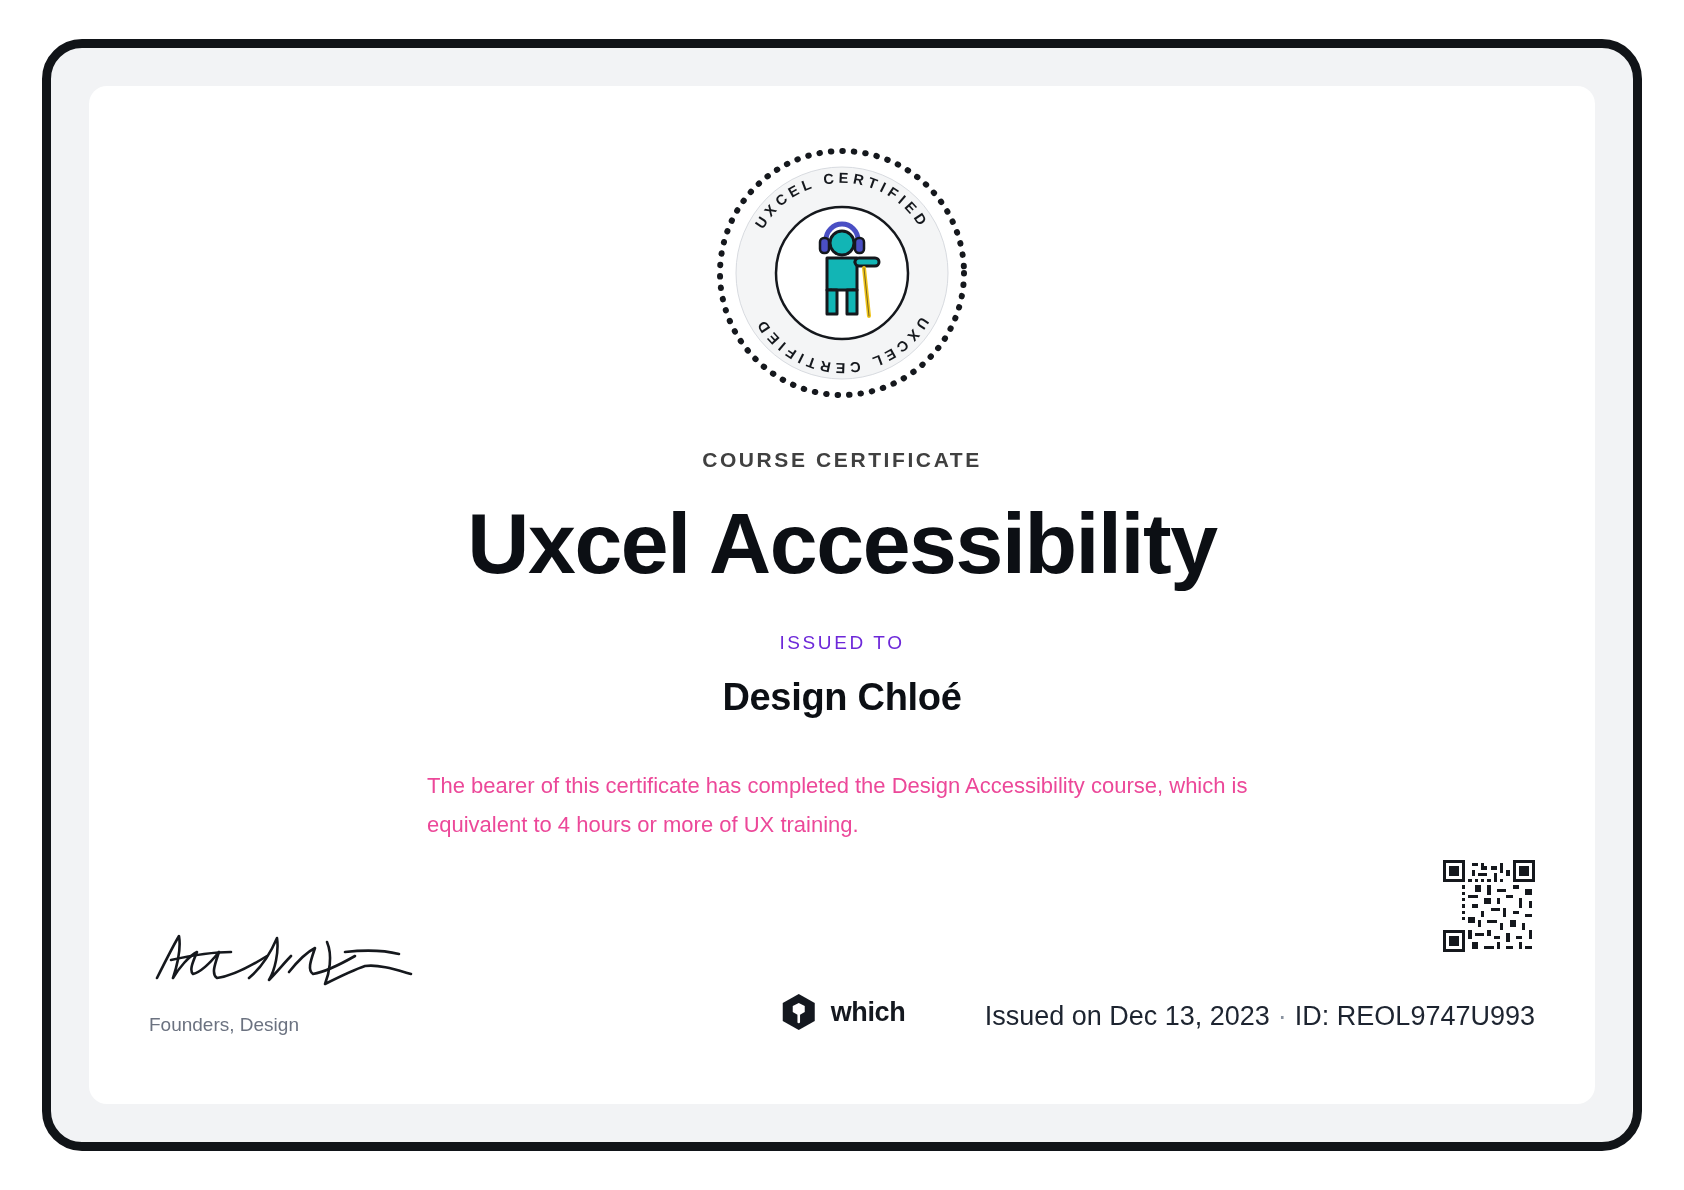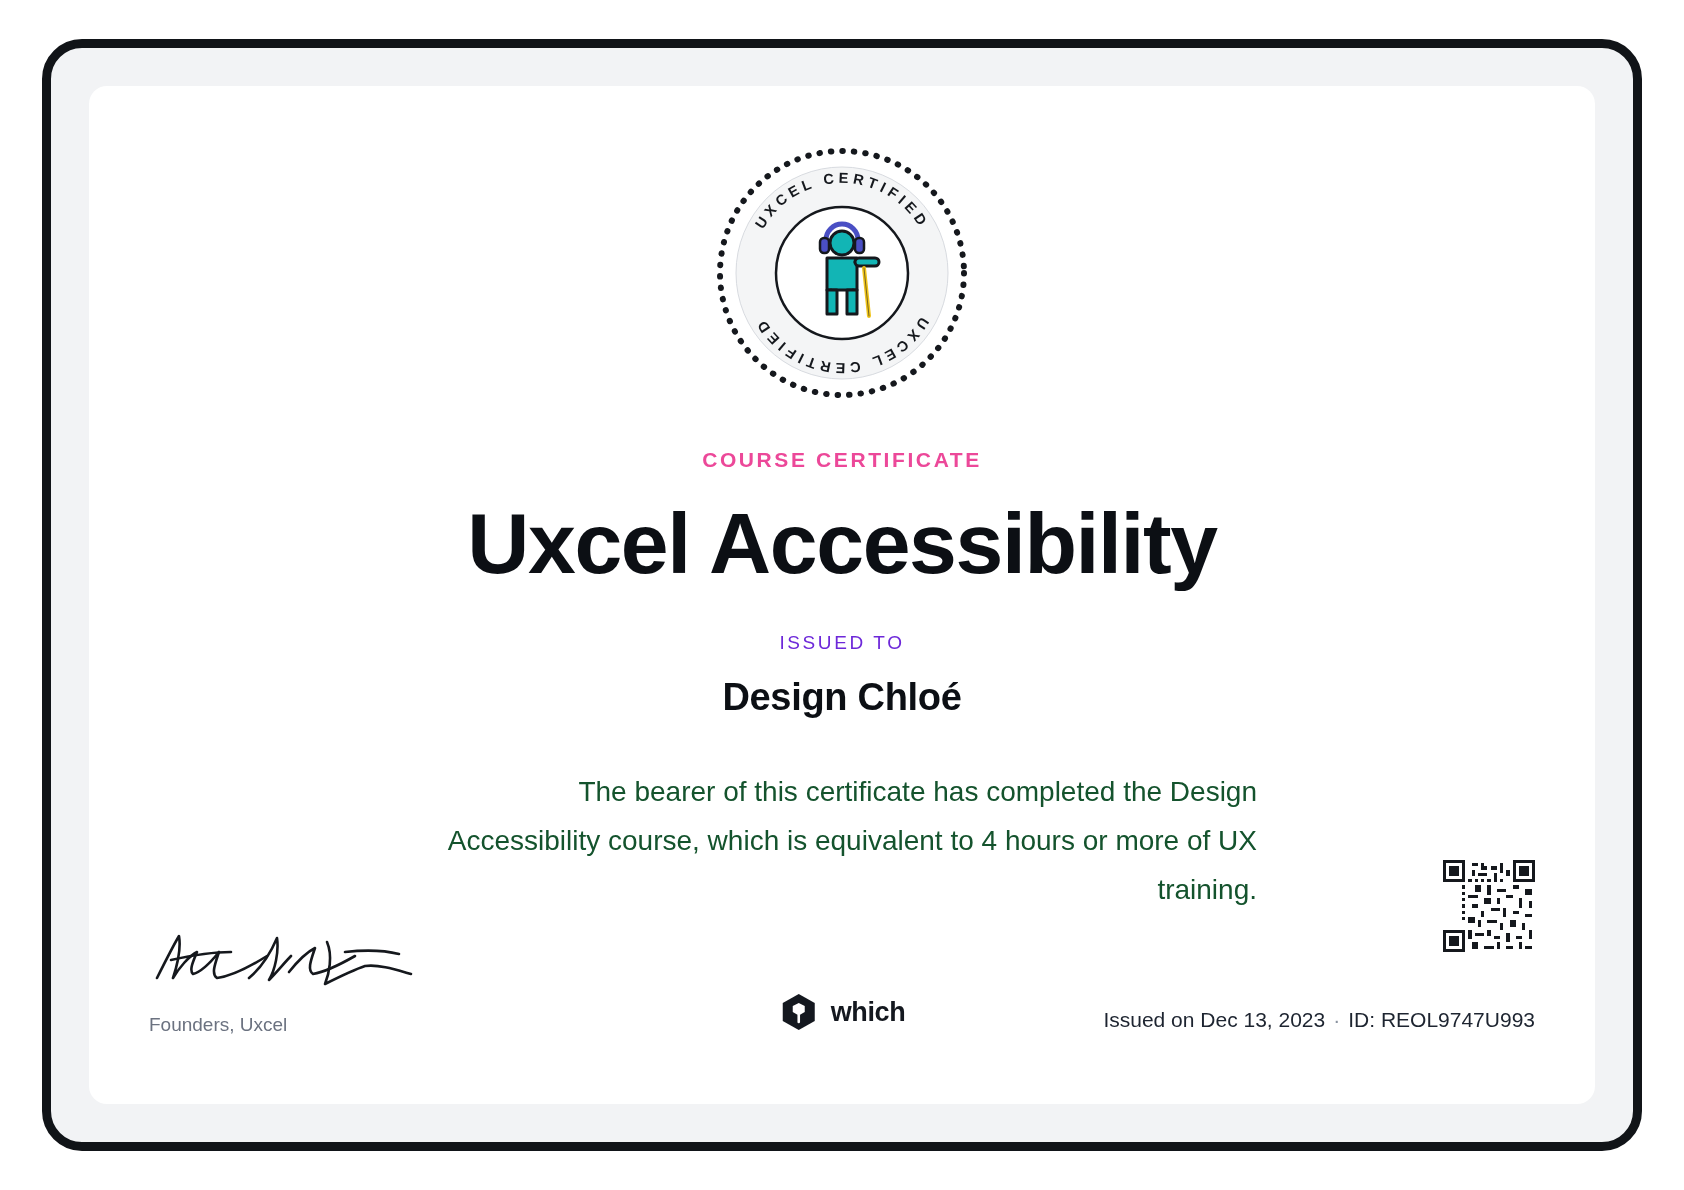--- a/index.html
+++ b/index.html
@@ -45,21 +45,21 @@
     margin-top: 12px;
   }
   .seal svg { display: block; }
 
   
   .kicker {
     margin-top: 44px;
     font-size: 21px;
     letter-spacing: 2.6px;
     font-weight: 700;
-    color: #ec4899;
+    color: #404040;
     text-transform: uppercase;
   }
   .title {
     margin-top: 26px;
     font-size: 86px;
     line-height: 1.05;
     font-weight: 700;
     color: #0c0f14;
     letter-spacing: -1.4px;
     text-align: center;
@@ -73,24 +73,24 @@
   }
   .recipient {
     margin-top: 22px;
     font-size: 38px;
     font-weight: 700;
     color: #0c0f14;
     letter-spacing: -0.3px;
   }
   .desc {
     margin-top: 48px;
-    font-size: 28px;
+    font-size: 22px;
     line-height: 1.75;
-    color: #14532d;
-    text-align: right;
+    color: #ec4899;
+    text-align: left;
     max-width: 830px;
   }
 
   
   .footer {
     position: absolute;
     left: 60px;
     right: 60px;
     bottom: 30px;
     height: 160px;
@@ -125,21 +125,21 @@
   }
   .meta {
     position: absolute;
     right: 0;
     bottom: 42px;
     text-align: right;
     display: flex;
     align-items: center;
     gap: 8px;
   }
-  .meta span { font-size: 21px; color: #1d2430; }
+  .meta span { font-size: 27px; color: #1d2430; }
   .meta .sep { color: #8a93a0; }
   .qr {
     position: absolute;
     right: 0;
     bottom: 122px;
     width: 92px;
     height: 92px;
   }
   .qr svg { display: block; }
 </style>
@@ -210,21 +210,21 @@
           <svg class="sig-img" viewBox="0 0 300 78" aria-hidden="true">
             <g fill="none" stroke="#15181d" stroke-width="2.6" stroke-linecap="round" stroke-linejoin="round">
               <path d="M8 56 C 16 40, 24 24, 30 14 C 32 26, 28 44, 24 56 C 30 46, 40 34, 48 30 C 44 40, 40 48, 44 52 C 52 50, 62 40, 70 30 C 66 42, 62 52, 68 56 C 84 54, 102 44, 118 34"></path>
               <path d="M22 38 C 40 34, 62 30, 82 30"></path>
               <path d="M100 56 C 112 46, 122 30, 128 16 C 130 30, 126 48, 120 58 C 128 50, 136 40, 142 34"></path>
               <path d="M140 50 C 148 40, 158 30, 166 26 C 162 38, 158 48, 164 52 C 176 50, 192 42, 206 34"></path>
               <path d="M178 20 C 184 34, 180 52, 176 62 C 188 56, 204 48, 216 44 C 230 42, 248 48, 262 52"></path>
               <path d="M196 30 C 214 28, 234 28, 250 32"></path>
             </g>
           </svg>
-          <div class="sig-caption">Founders, Uxcel</div>
+          <div class="sig-caption">Founders, Design</div>
         </div>
 
         <div class="brand">
           <svg class="brand-mark" viewBox="0 0 40 40" aria-hidden="true">
             <path d="M20 2 L36 11 L36 29 L20 38 L4 29 L4 11 Z" fill="#14181f"></path>
             <path d="M14 14 L20 11 L26 14 L26 20 L20 23.5 L14 20 Z" fill="#ffffff"></path>
             <path d="M20 23.5 L20 30" stroke="#ffffff" stroke-width="2.6" stroke-linecap="round"></path>
           </svg>
           <div class="brand-name">which</div>
         </div>

